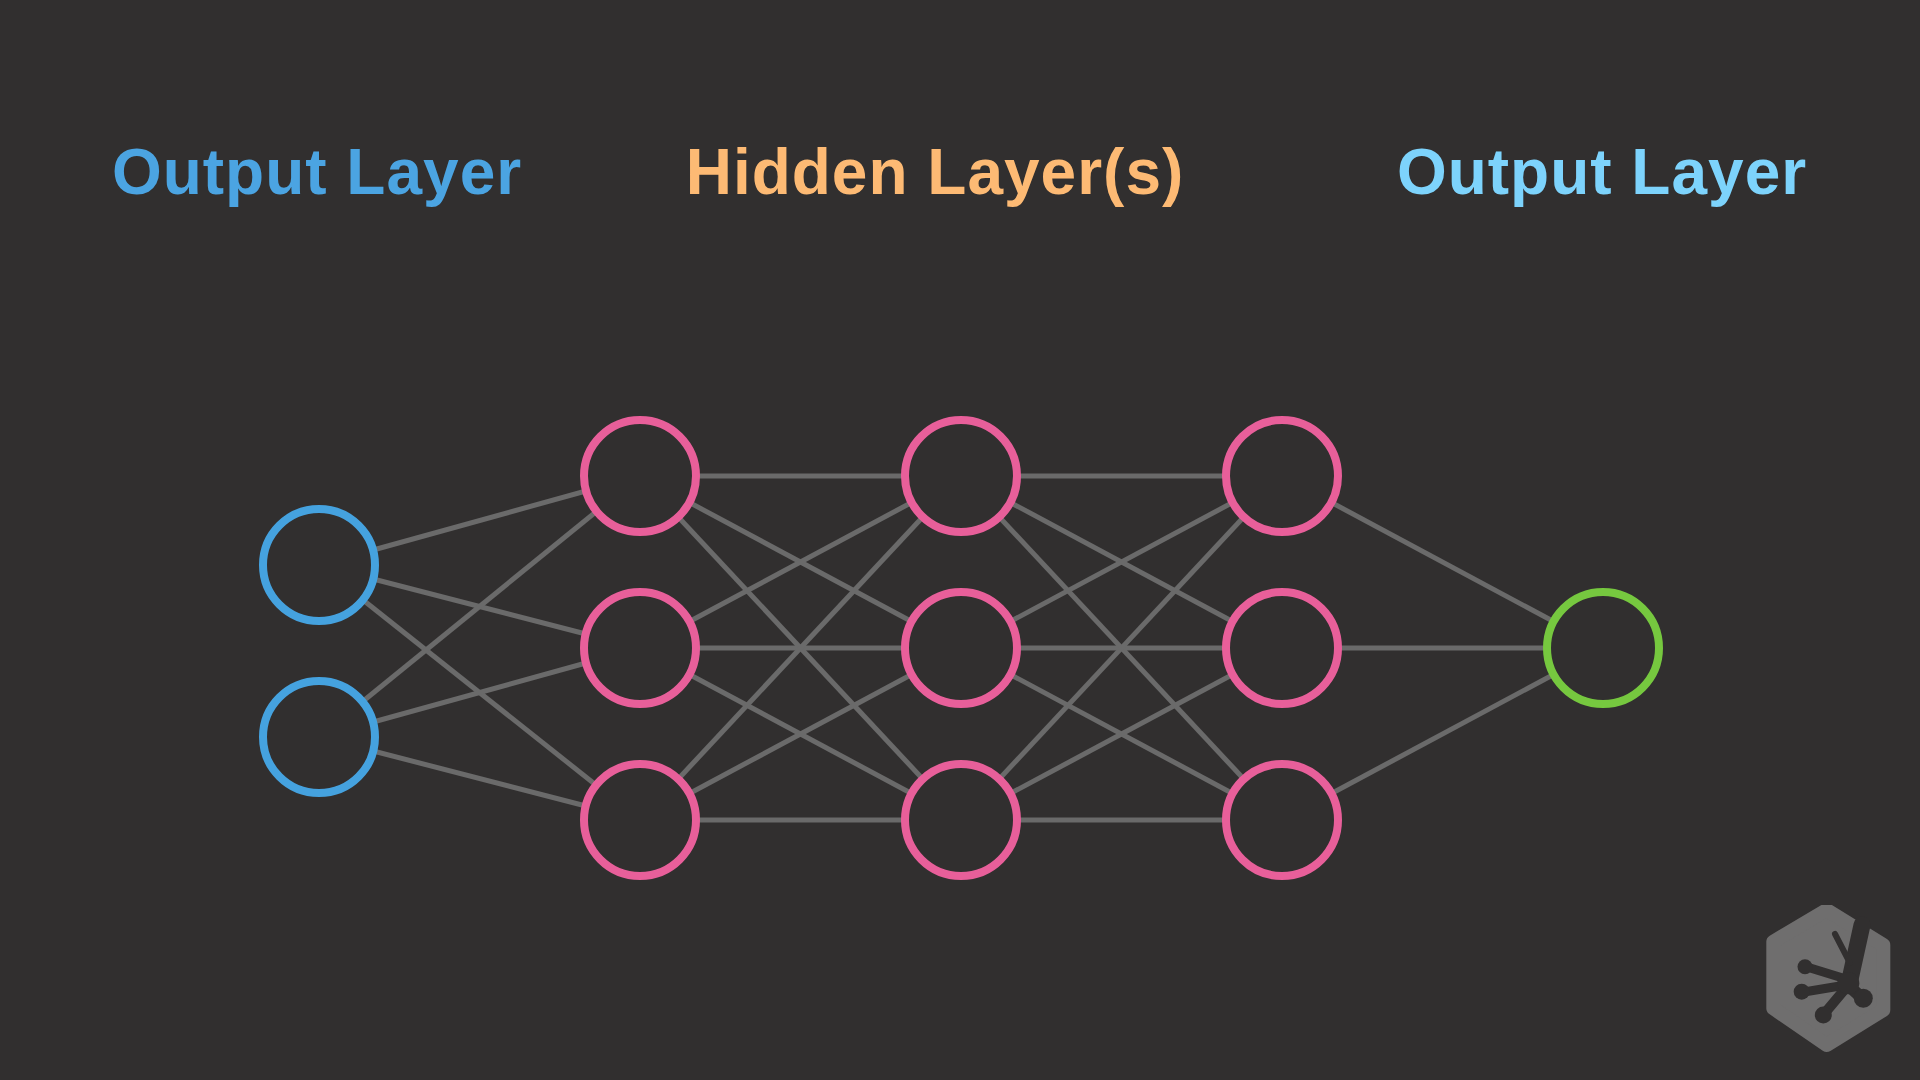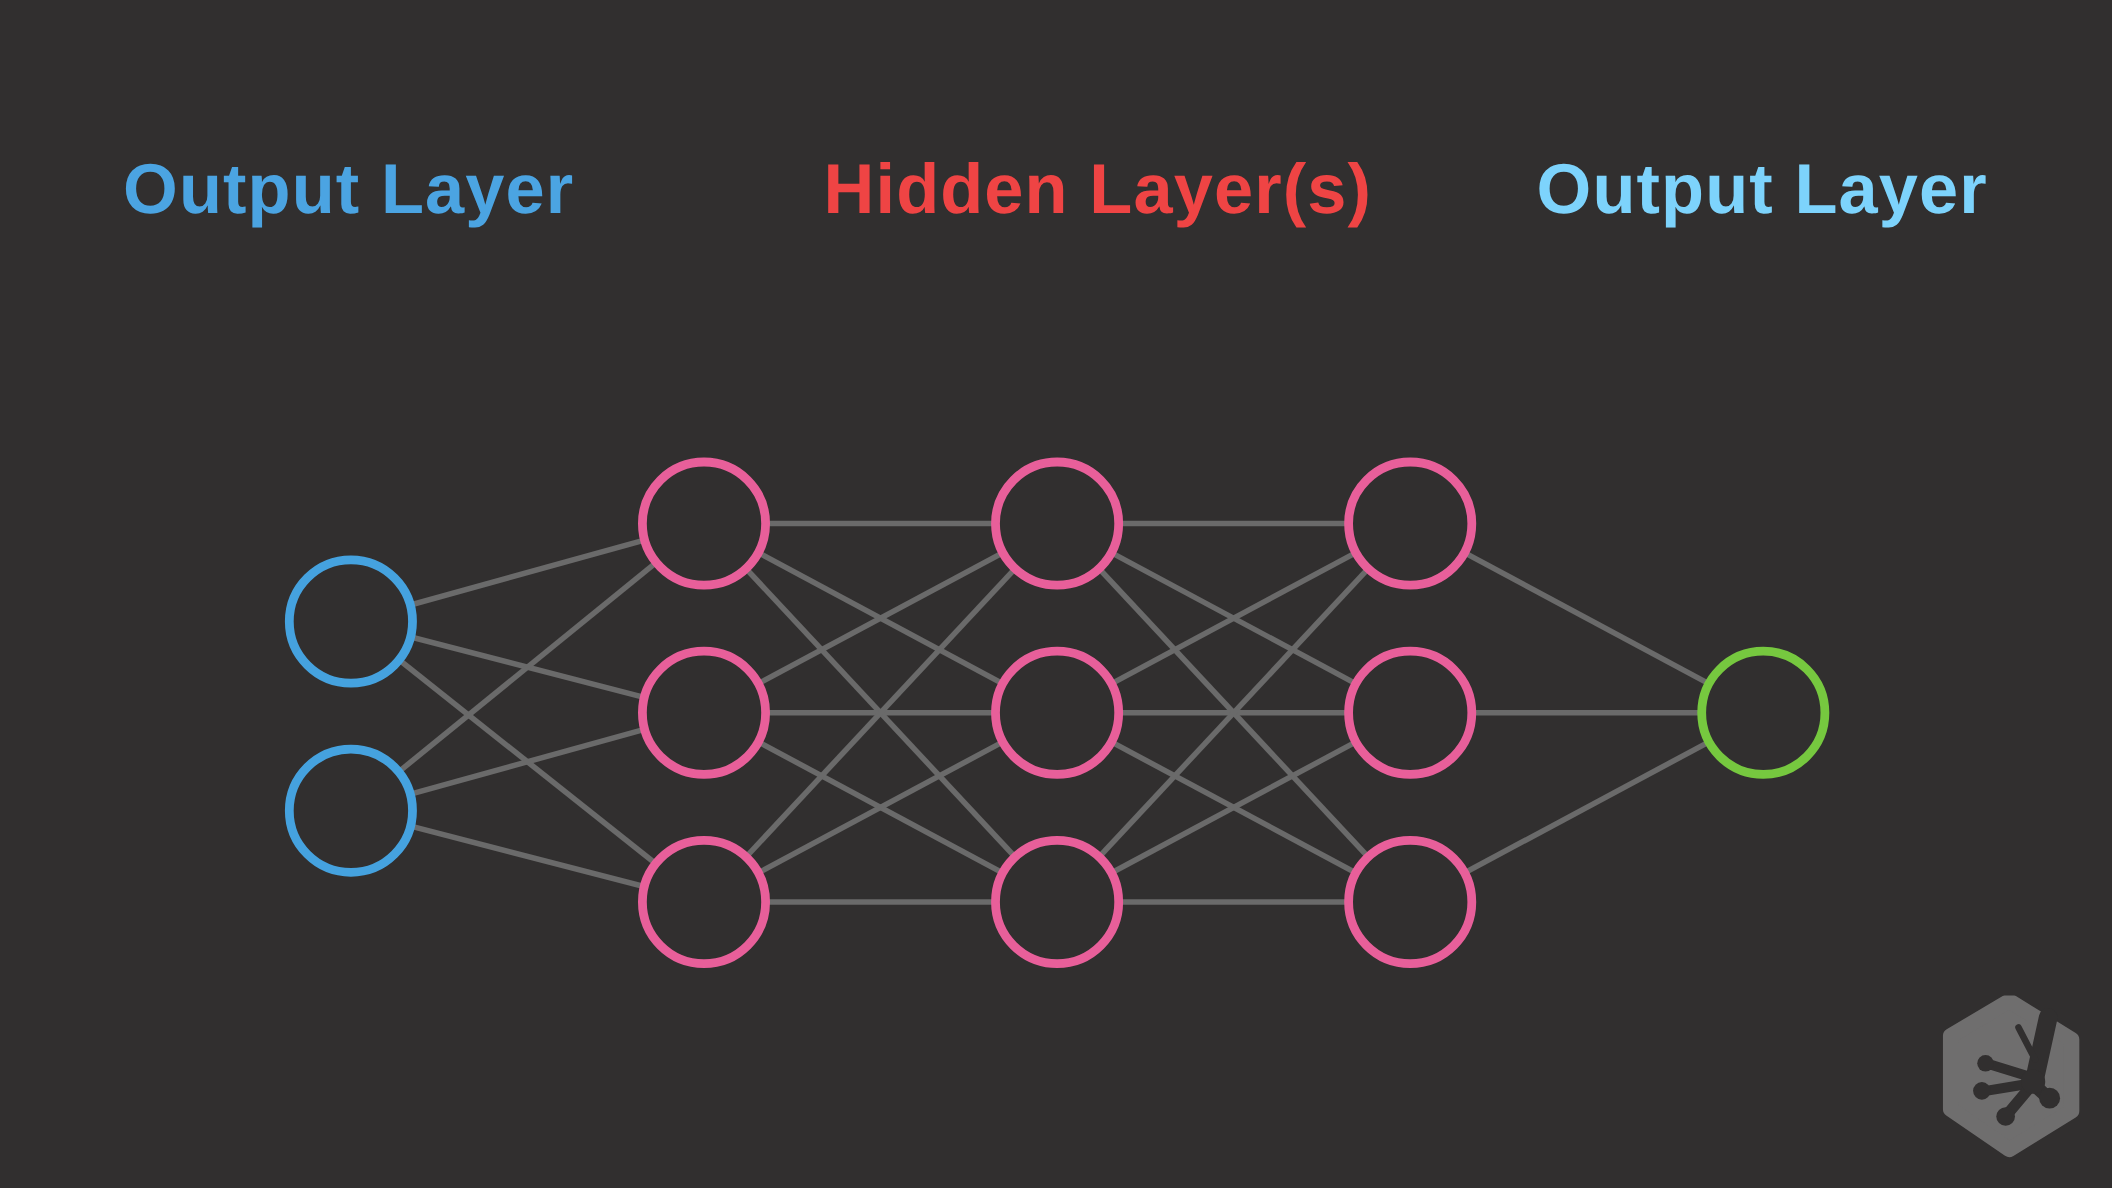--- a/index.html
+++ b/index.html
@@ -22,21 +22,21 @@
   .net-svg, .logo-svg { position: absolute; display: block; }
   .net-svg { left: 0; top: 0; }
   .logo-svg { left: 1755px; top: 905px; }
 </style>
 </head>
 <body>
 
 <div class="stage" style="background: rgb(49, 47, 47); width: 1920px; height: 1080px;">
 
   <div class="layer-title" style="color: rgb(75, 164, 226); left: 317px;">Output Layer</div>
-  <div class="layer-title" style="color: #ef4444; left: 998px;">Hidden Layer(s)</div>
+  <div class="layer-title" style="color: #fdba74; left: 935px;">Hidden Layer(s)</div>
   <div class="layer-title" style="color: #7dd3fc; left: 1602px;">Output Layer</div>
 
   <svg id="net" class="net-svg" width="1920" height="1080" viewBox="0 0 1920 1080">
       <line x1="319" y1="565" x2="640" y2="476" stroke="#6A6A6A" stroke-width="5"></line>
       <line x1="319" y1="565" x2="640" y2="648" stroke="#6A6A6A" stroke-width="5"></line>
       <line x1="319" y1="565" x2="640" y2="820" stroke="#6A6A6A" stroke-width="5"></line>
       <line x1="319" y1="737" x2="640" y2="476" stroke="#6A6A6A" stroke-width="5"></line>
       <line x1="319" y1="737" x2="640" y2="648" stroke="#6A6A6A" stroke-width="5"></line>
       <line x1="319" y1="737" x2="640" y2="820" stroke="#6A6A6A" stroke-width="5"></line>
       <line x1="640" y1="476" x2="961" y2="476" stroke="#6A6A6A" stroke-width="5"></line>

